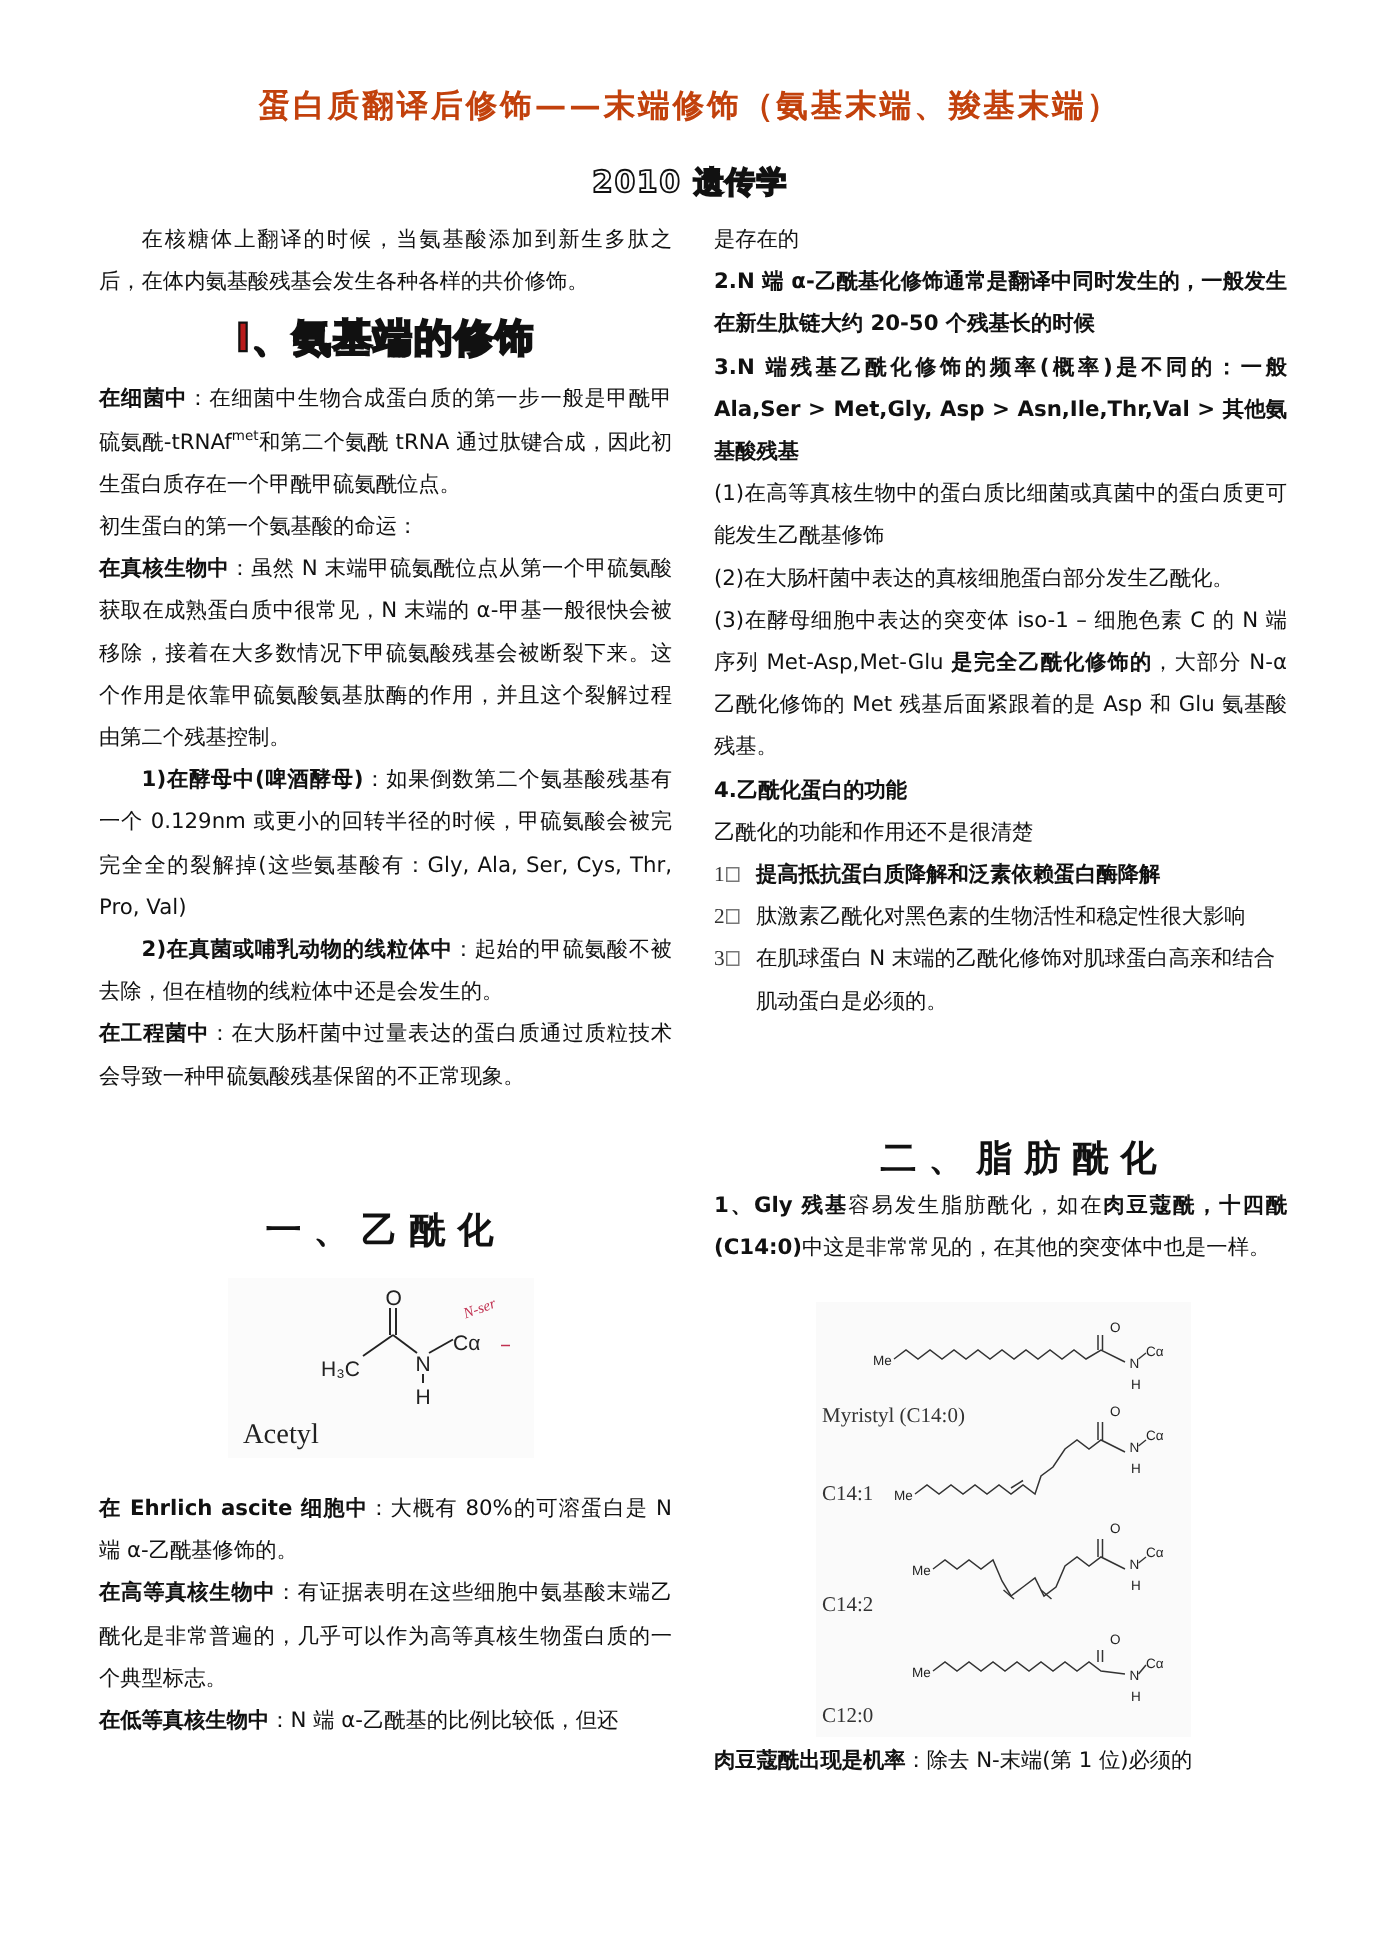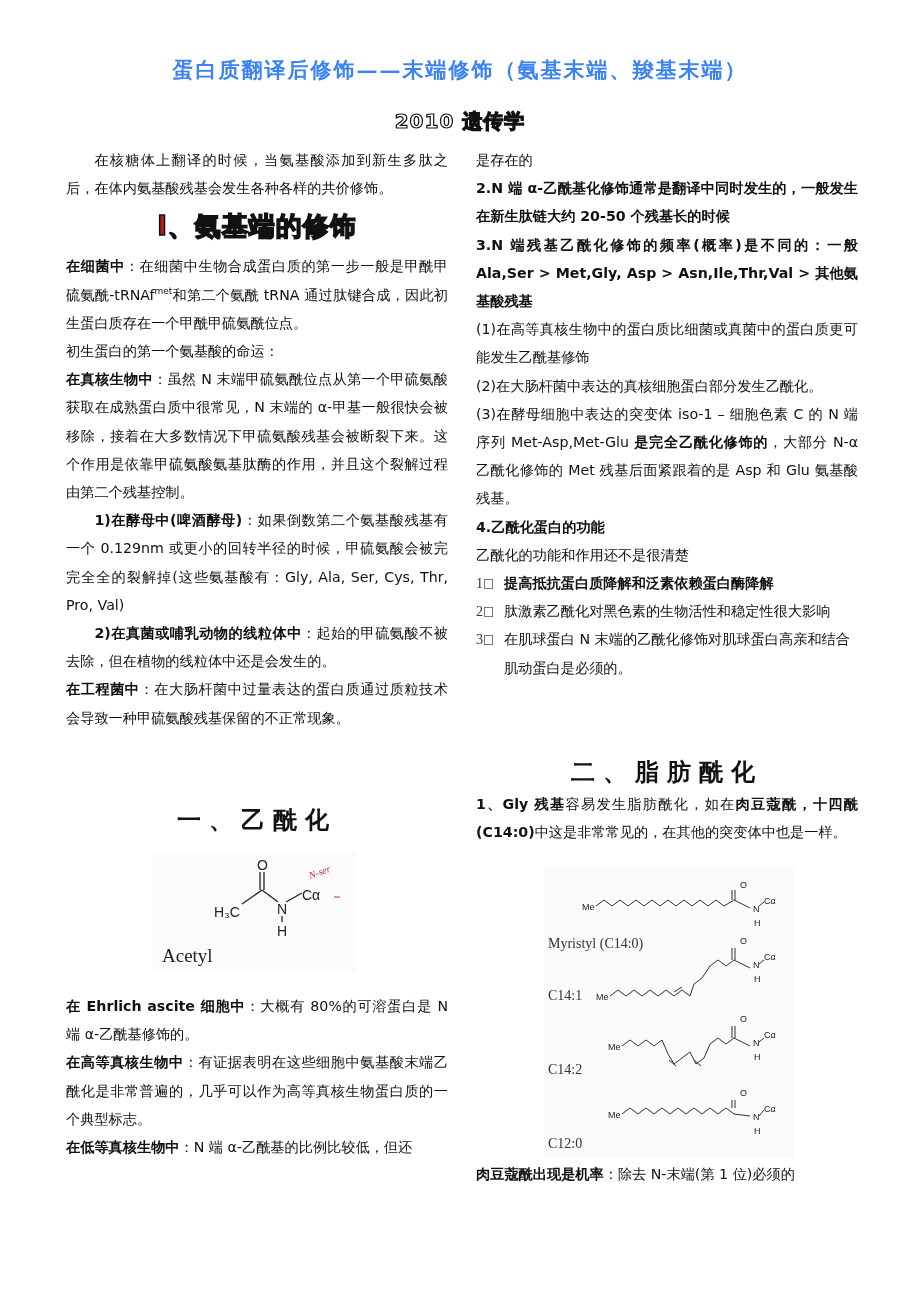--- a/index.html
+++ b/index.html
@@ -2,21 +2,21 @@
 <html><head>
   <meta charset="utf-8">
   <style>
     * { margin: 0; padding: 0; box-sizing: border-box; }
     html, body { width: 920px; height: 1302px; background: #ffffff; overflow: hidden; }
     body { font-family: "DejaVu Sans", "Liberation Sans", sans-serif; color: #111; position: relative; }
 
     .page-title {
       position: absolute; left: 0; top: 56px; width: 920px; text-align: center;
       font-family: "DejaVu Serif", "Liberation Serif", serif;
-      font-size: 21px; font-weight: bold; letter-spacing: 2px; color: #3b82f6;
+      font-size: 21px; font-weight: bold; letter-spacing: 2px; color: #c2410c;
     }
     .page-subtitle {
       position: absolute; left: 0; top: 108px; width: 920px; text-align: center;
       font-size: 20px; font-weight: bold; color: #fff;
       -webkit-text-stroke: 1.2px #111; letter-spacing: 1px;
       text-shadow: 0 0 0 #111;
     }
 
     .col { position: absolute; top: 146px; width: 382px; font-size: 14.2px; line-height: 28.2px; }
     .col-left { left: 66px; }
@@ -136,21 +136,21 @@
   <div class="list-item">
     <span class="list-num"><span>2</span><span class="box"></span></span>
     <span class="list-text">肽激素乙酰化对黑色素的生物活性和稳定性很大影响</span>
   </div>
   <div class="list-item">
     <span class="list-num"><span>3</span><span class="box"></span></span>
     <span class="list-text">在肌球蛋白 N 末端的乙酰化修饰对肌球蛋白高亲和结合肌动蛋白是必须的。</span>
   </div>
 </div>
 
-<div class="section-heading" style="position:absolute;left:476px;top:752px;width:382px;text-align:center;">二、脂肪酰化</div>
+<div class="section-heading" style="position:absolute;left:492px;top:752px;width:382px;text-align:center;">二、脂肪酰化</div>
 
 <div class="col col-right" style="top:790px;">
   <span class="p">
     <span class="b">1、Gly 残基</span><span>容易发生脂肪酰化，如在</span><span class="b">肉豆蔻酰，十四酰(C14:0)</span><span>中这是非常常见的，在其他的突变体中也是一样。</span>
   </span>
 </div>
 
 <div class="figure fig-fatty">
   <svg width="250" height="290" viewBox="0 0 250 290">
     <g font-family="Liberation Sans, sans-serif" font-size="9" fill="#222">

